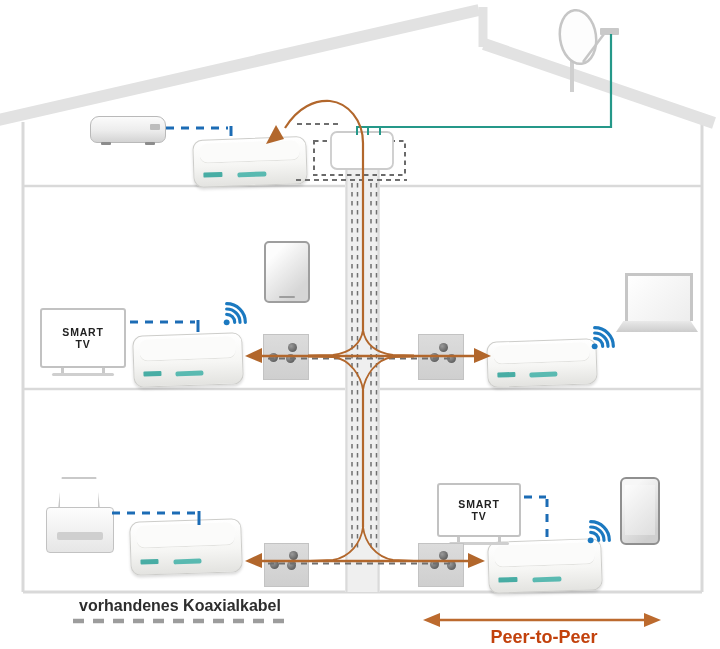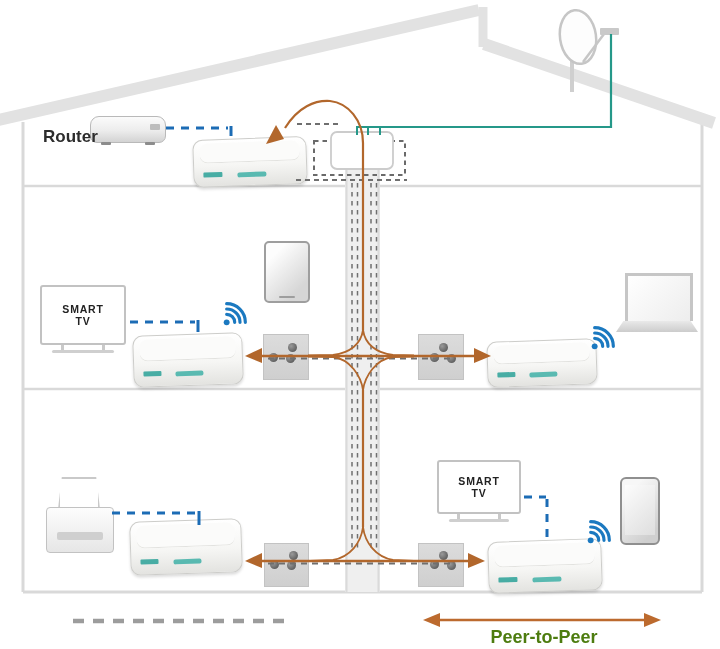--- a/index.html
+++ b/index.html
@@ -16,21 +16,21 @@
     background:linear-gradient(180deg,#ffffff 0%,#f6f6f4 55%,#e3e3e0 100%);
     box-shadow:0 2px 3px rgba(0,0,0,.14);transform:rotate(-2deg);}
   .adapter .a-top{position:absolute;left:6px;right:6px;top:3px;height:42%;
     border-radius:8px;background:#fbfbfa;border-bottom:1px solid #e2e2df;}
   .adapter .a-chip{position:absolute;left:8%;bottom:20%;width:17%;height:5px;
     background:#2aa198;border-radius:1px;opacity:.85;}
   .adapter .a-logo{position:absolute;left:38%;bottom:18%;width:26%;height:5px;
     background:#49b4ab;border-radius:2px;opacity:.9;}
 
   
-  .tv-wrap{text-align:center;}
+  .tv-wrap{text-align:center;margin-top:23px;}
   .tv{border:2px solid #c2c2c2;border-radius:3px;background:#fff;
       display:flex;align-items:center;justify-content:center;}
   .tv-txt{font-weight:bold;font-size:10.5px;line-height:1.15;letter-spacing:.8px;
       color:#222;text-align:center;}
   .tv-stand{position:relative;height:8px;}
   .tv-stand::before,.tv-stand::after{content:"";position:absolute;top:0;width:3px;height:5px;background:#c9c9c9;}
   .tv-stand::before{left:24%;} .tv-stand::after{right:24%;}
   .tv-base{position:absolute;bottom:0;left:14%;right:14%;height:3px;background:#cfcfcf;border-radius:2px;}
 
   
@@ -279,18 +279,18 @@
 
     <line x1="73" y1="621" x2="286" y2="621" stroke="#9c9c9c" stroke-width="4.5" stroke-dasharray="11 9"></line>
     <g>
       <line x1="437" y1="620" x2="648" y2="620" stroke="#bc6a2e" stroke-width="2.4"></line>
       <polygon points="423,620 440,613 440,627" fill="#bc6a2e"></polygon>
       <polygon points="661,620 644,613 644,627" fill="#bc6a2e"></polygon>
     </g>
   </svg>
 
   <div class="lbl" style="left:6px;top:126px;width:190px;font-size:17px;line-height:1.25;">
-    <div style="padding-left:37px;">Router</div>
-  </div>
-
-  <div class="lbl" style="left:436px;top:627px;width:216px;text-align:center;font-size:18px;color:#4d7c0f;">Peer-to-Peer</div>
+  </div>
+
+  <div class="lbl" style="left:58px;top:597px;width:244px;text-align:center;font-size:16px;">vorhandenes Koaxialkabel</div>
+  <div class="lbl" style="left:436px;top:627px;width:216px;text-align:center;font-size:18px;color:#c2410c;">Peer-to-Peer</div>
 
 </div>
 
 </body></html>

